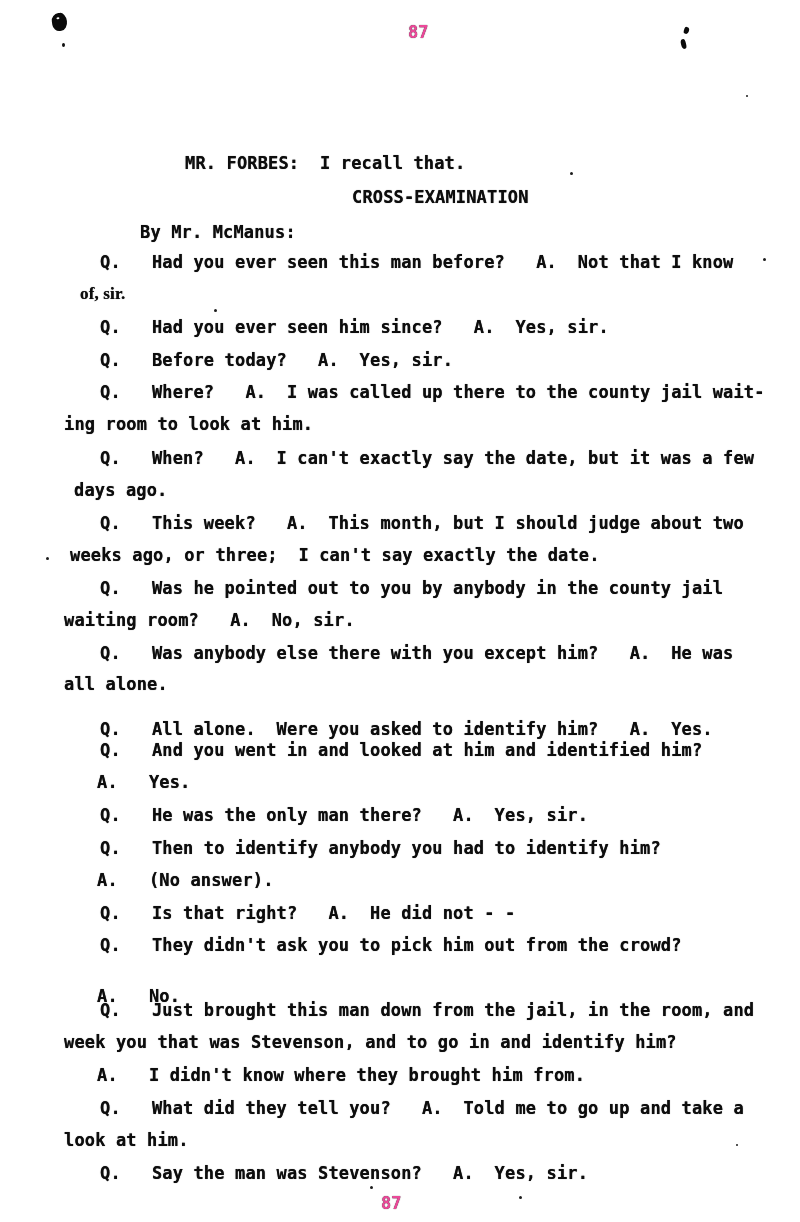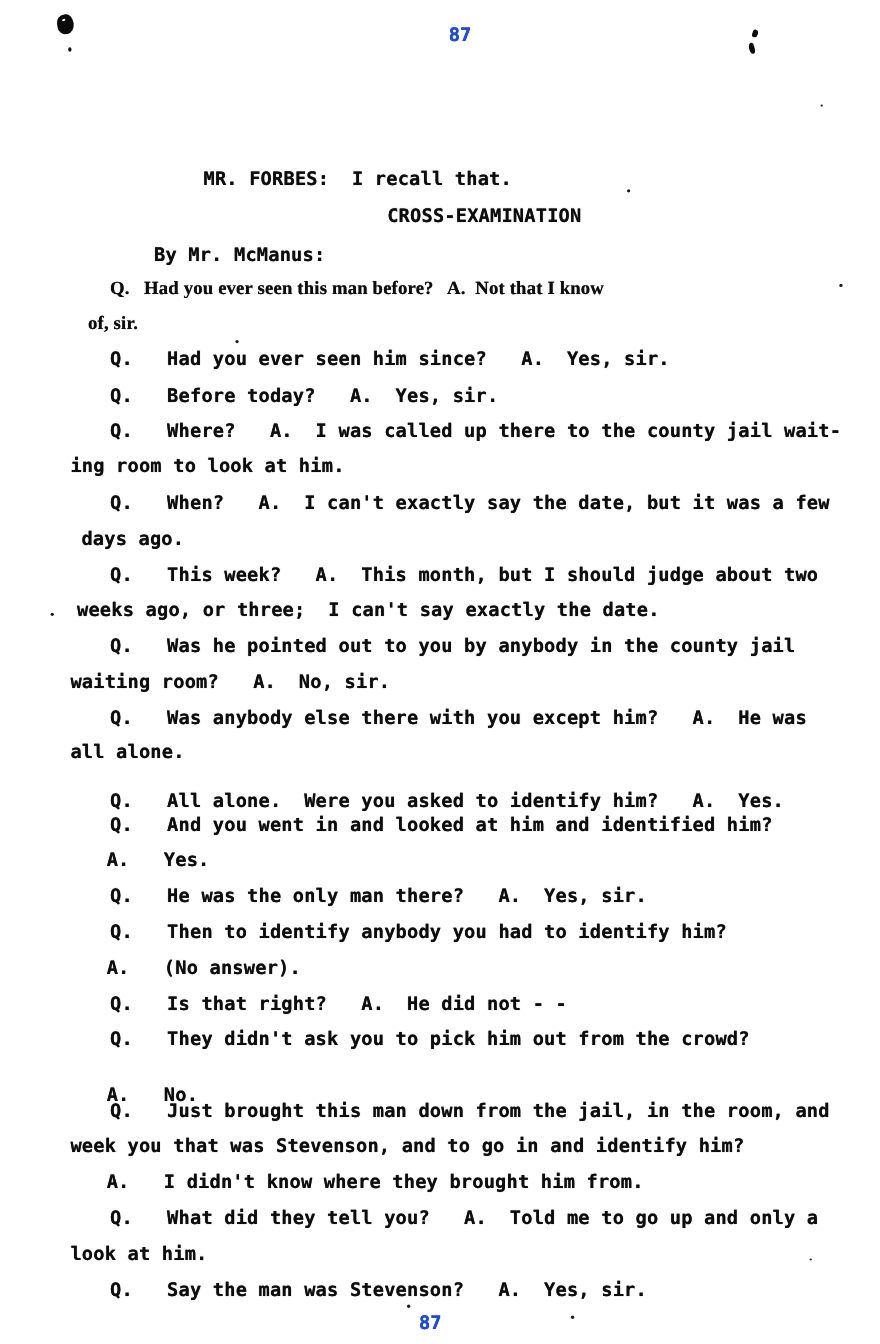--- a/index.html
+++ b/index.html
@@ -22,21 +22,21 @@
     line-height: 22px;
     font-weight: 700;
     color: #0d0d0d;
     letter-spacing: 0.15px;
     text-shadow: 0 0 0.7px rgba(0,0,0,0.85);
   }
   .pageno {
     position: absolute;
     font-size: 17px;
     font-weight: 700;
-    color: #1d4ed8;
+    color: #ec4899;
     text-shadow: 0 0 0.8px rgba(0,0,0,0.9);
   }
   .pageno.top { left: 408px; top: 22px; }
   .pageno.bottom { left: 381px; top: 1193px; }
   .ink-blot {
     position: absolute;
     left: 52px; top: 13px;
     width: 15px; height: 18px;
     background: #0a0a0a;
     border-radius: 55% 45% 50% 50% / 45% 55% 55% 45%;
@@ -87,21 +87,21 @@
 
   <span class="smudge">
     <i class="s1"></i>
       <i class="s2"></i>
   </span>
 
   <div id="transcript-body">
       <div class="tline" style="top: 152px; left: 185px;">MR. FORBES:  I recall that.</div>
       <div class="tline" style="top: 186px; left: 352px;">CROSS-EXAMINATION</div>
       <div class="tline" style="top: 221px; left: 140px;">By Mr. McManus:</div>
-      <div class="tline" style="top: 251px; left: 100px; font-family: Liberation Serif, serif;">Q.   Had you ever seen this man before?   A.  Not that I know</div>
+      <div class="tline" style="top: 251px; left: 100px;">Q.   Had you ever seen this man before?   A.  Not that I know</div>
       <div class="tline" style="top: 283px; left: 80px; font-family: Liberation Serif, serif;">of, sir.</div>
       <div class="tline" style="top: 316px; left: 100px;">Q.   Had you ever seen him since?   A.  Yes, sir.</div>
       <div class="tline" style="top: 349px; left: 100px;">Q.   Before today?   A.  Yes, sir.</div>
       <div class="tline" style="top: 381px; left: 100px;">Q.   Where?   A.  I was called up there to the county jail wait-</div>
       <div class="tline" style="top: 413px; left: 64px;">ing room to look at him.</div>
       <div class="tline" style="top: 447px; left: 100px;">Q.   When?   A.  I can't exactly say the date, but it was a few</div>
       <div class="tline" style="top: 479px; left: 74px;">days ago.</div>
       <div class="tline" style="top: 512px; left: 100px;">Q.   This week?   A.  This month, but I should judge about two</div>
       <div class="tline" style="top: 544px; left: 70px;">weeks ago, or three;  I can't say exactly the date.</div>
       <div class="tline" style="top: 577px; left: 100px;">Q.   Was he pointed out to you by anybody in the county jail</div>
@@ -113,21 +113,21 @@
       <div class="tline" style="top: 771px; left: 97px;">A.   Yes.</div>
       <div class="tline" style="top: 804px; left: 100px;">Q.   He was the only man there?   A.  Yes, sir.</div>
       <div class="tline" style="top: 837px; left: 100px;">Q.   Then to identify anybody you had to identify him?</div>
       <div class="tline" style="top: 869px; left: 97px;">A.   (No answer).</div>
       <div class="tline" style="top: 902px; left: 100px;">Q.   Is that right?   A.  He did not - -</div>
       <div class="tline" style="top: 934px; left: 100px;">Q.   They didn't ask you to pick him out from the crowd?</div>
       <div class="tline" style="top: 985px; left: 97px;">A.   No.</div>
       <div class="tline" style="top: 999px; left: 100px;">Q.   Just brought this man down from the jail, in the room, and</div>
       <div class="tline" style="top: 1031px; left: 64px;">week you that was Stevenson, and to go in and identify him?</div>
       <div class="tline" style="top: 1064px; left: 97px;">A.   I didn't know where they brought him from.</div>
-      <div class="tline" style="top: 1097px; left: 100px;">Q.   What did they tell you?   A.  Told me to go up and only a</div>
+      <div class="tline" style="top: 1097px; left: 100px;">Q.   What did they tell you?   A.  Told me to go up and take a</div>
       <div class="tline" style="top: 1129px; left: 64px;">look at him.</div>
       <div class="tline" style="top: 1162px; left: 100px;">Q.   Say the man was Stevenson?   A.  Yes, sir.</div>
     </div>
 
   <div id="specks">
       <span class="speck" style="left: 570px; top: 172px; width: 3px; height: 3px;"></span>
       <span class="speck" style="left: 763px; top: 258px; width: 3px; height: 3px;"></span>
       <span class="speck" style="left: 214px; top: 309px; width: 3px; height: 3px;"></span>
       <span class="speck" style="left: 46px; top: 557px; width: 3px; height: 3px;"></span>
       <span class="speck" style="left: 370px; top: 1186px; width: 3px; height: 3px;"></span>

